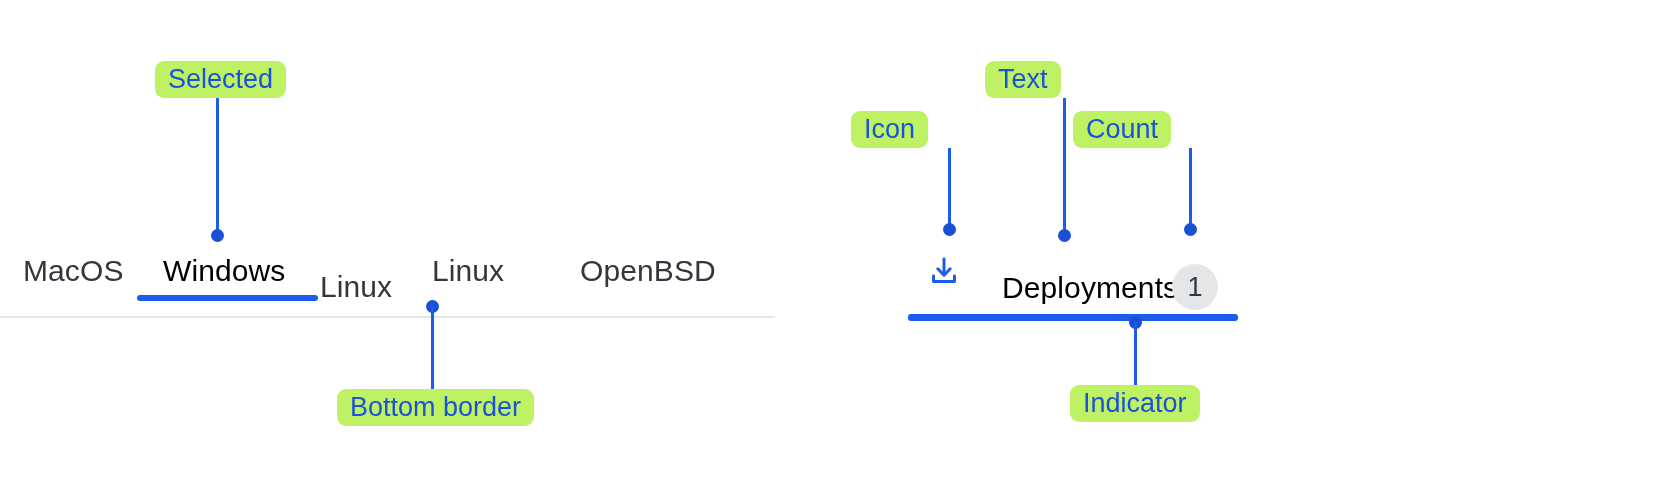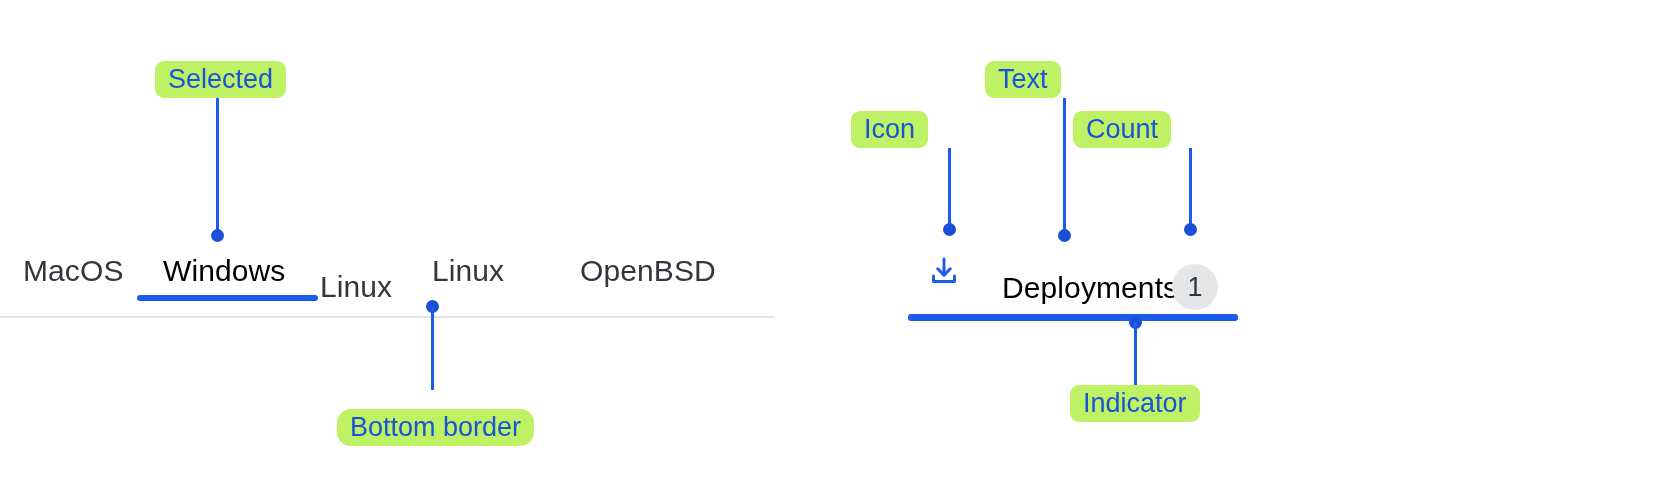--- a/index.html
+++ b/index.html
@@ -121,21 +121,21 @@
   <div class="tablabel" style="left:432px; top:256px;">Linux</div>
 
   <div class="tablabel" style="left:580px; top:256px;">OpenBSD</div>
 
   <div class="chip" style="left:155px; top:61px;">Selected</div>
   <div class="leader" style="left:216px; top:98px; height:136px;"></div>
   <div class="leaderdot" style="left:211px; top:229px;"></div>
 
   <div class="leaderdot" style="left:426px; top:300px;"></div>
   <div class="leader" style="left:431px; top:306px; height:84px;"></div>
-  <div class="chip" style="left:337px; top:409px;border-radius:14px;">Bottom border</div>
+  <div class="chip" style="left:337px; top:389px;">Bottom border</div>
 
   <div class="blueindicator" style="left:908px; top:314px; width:330px; height:7px;"></div>
 
   <div class="dlicon" style="left:927px; top:254px;">
     <svg viewBox="0 0 24 24" fill="none" stroke="#1a5ceb" stroke-width="2.1" stroke-linecap="round" stroke-linejoin="round">
       <path d="M12 3.6 L12 14.6"></path>
       <path d="M7.6 10.4 L12 14.9 L16.4 10.4"></path>
       <path d="M4.6 15.6 L4.6 19.4 L19.4 19.4 L19.4 15.6"></path>
     </svg>
   </div>

